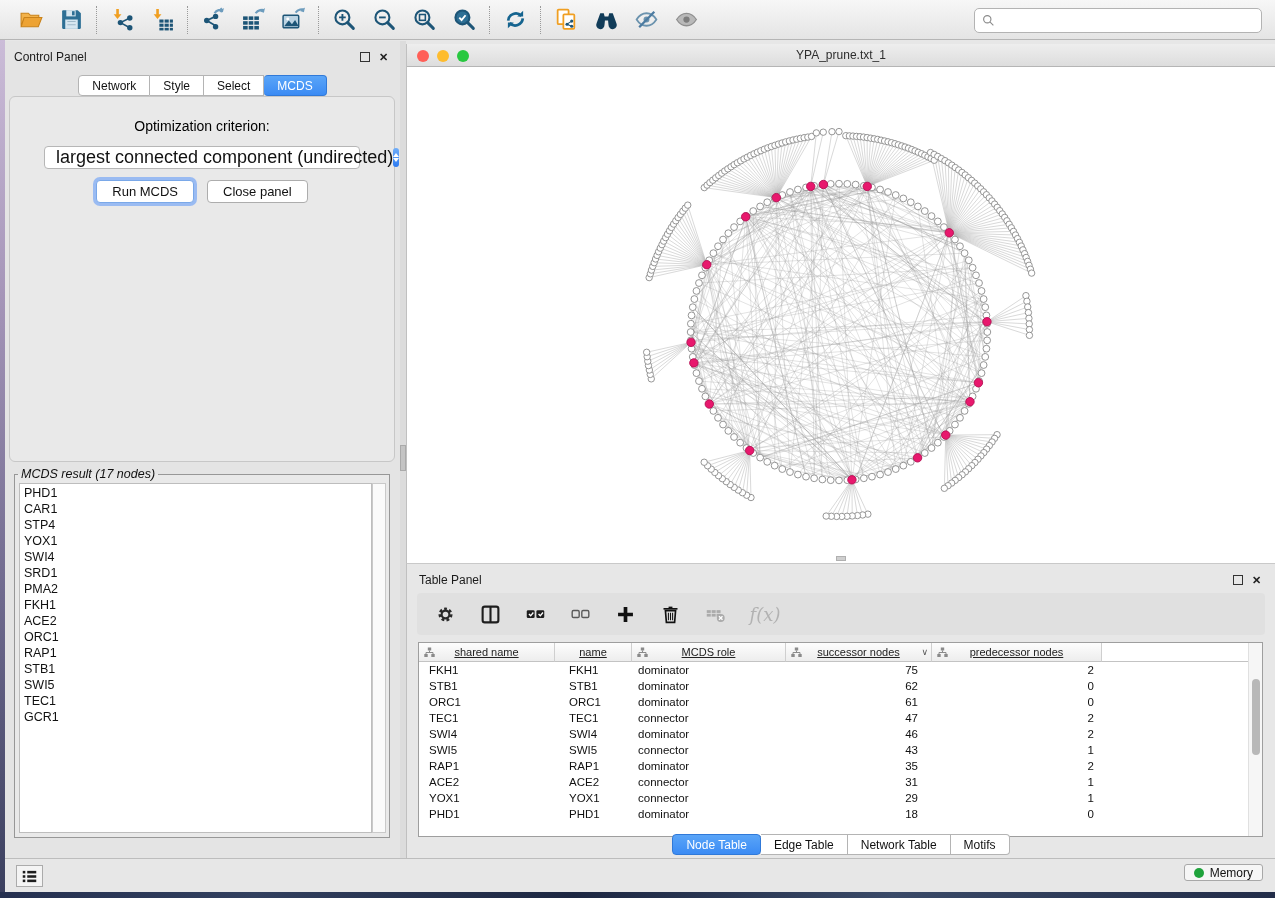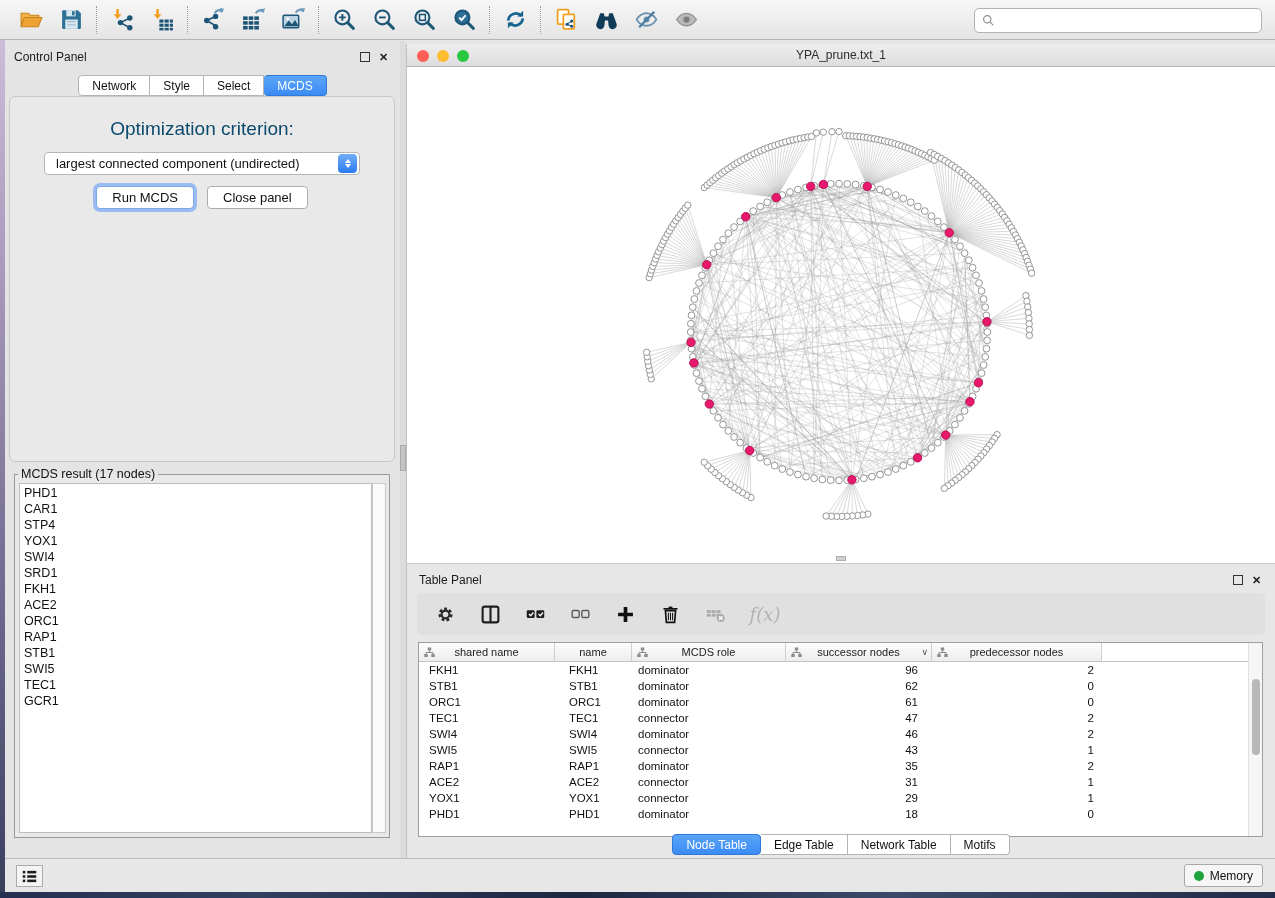--- a/index.html
+++ b/index.html
@@ -38,38 +38,38 @@
 
   .cp-tabs { position:absolute; top:34px; left:0; right:0; display:flex; justify-content:center; }
   .seg { height:21px; padding:0 13px; display:flex; align-items:center; font-size:12px;
     background:#fff; border:1px solid #b4b4b4; border-left-width:0; color:#111; }
   .seg:first-child { border-left-width:1px; border-radius:4px 0 0 4px; }
   .seg:last-child { border-radius:0 4px 4px 0;text-align:center; }
   .seg.active { background:linear-gradient(#5aa5f8,#3b8bf4); border-color:#3079d8; color:#fff; border-radius:4px; }
 
   .cp-content { position:absolute; top:55px; left:4px; right:5px; height:366px;
     background:#e9e9e9; border:1px solid #c7c7c7; border-radius:6px; }
-  .opt-label { margin-top:21px; text-align:center; font-size:19px; color:#0c4a6e; }
+  .opt-label { margin-top:21px; text-align:center; font-size:14px; color:#000000; }
   .dropdown { margin:12px auto 0 auto; width:316px; height:23px; background:#fff;
     border:1px solid #b6b6b6; border-radius:4px; display:flex; align-items:center; position:relative; }
-  .dropdown .val { flex:1; font-size:13px; padding-left:11px; color:#111; white-space:nowrap; }
+  .dropdown .val { flex:1; font-size:18px; padding-left:11px; color:#111; white-space:nowrap; }
   .dropdown .stepper { width:19px; height:19px; margin-right:2px; border-radius:4px;
     background:linear-gradient(#70aef9,#2d7bf1); display:flex; flex-direction:column;
     align-items:center; justify-content:center; gap:1px; }
   .dropdown .stepper i { width:0; height:0; border-left:3.5px solid transparent; border-right:3.5px solid transparent; }
   .dropdown .stepper i.up { border-bottom:4px solid #fff; }
   .dropdown .stepper i.dn { border-top:4px solid #fff; }
   .btn-row { margin-top:11px; display:flex; justify-content:center; gap:13px; }
   .pbtn { height:23px; padding:0 15px; font-size:13px; color:#111; background:#fff;
     border:1px solid #adadad; border-radius:4px; font-family:inherit; }
   .pbtn.focus { box-shadow:0 0 0 3px rgba(90,150,250,.55); border-color:#7aa8e8; }
 
   .mcds-box { position:absolute; top:426px; left:9px; width:376px; bottom:20px;
     border:1px solid #979797; background:#e9e9e9; }
-  .mcds-box legend { font-size:12.5px; color:#111; margin-left:3px; padding:0 3px; }
+  .mcds-box legend { font-size:12.5px; color:#111; margin-left:3px; padding:0 3px;font-style:italic; }
   .mcds-list { position:absolute; top:2px; left:4px; right:17px; bottom:4px;
     background:#fff; border:1px solid #bdbdbd; overflow:hidden;
     font-size:12.5px; line-height:16px; color:#111; padding:1px 0 0 4px; }
   .mcds-scroll { position:absolute; top:2px; right:3px; width:14px; bottom:4px;
     background:#fafafa; border:1px solid #c9c9c9; }
 
   
   #v-split { position:absolute; left:400px; top:41px; width:6px; bottom:40px; background:#dcdcdc; }
   #v-split .grip { position:absolute; top:404px; left:0; width:6px; height:26px;
     background:#c4c4c4; border:1px solid #aaa; }
@@ -91,21 +91,21 @@
   #table-panel { position:absolute; left:406px; top:563px; right:0; height:295px;
     background:#e7e7e7; border-left:1px solid #c0c0c0; border-top:1px solid #c9c9c9; }
   #tt-toolbar { position:absolute; top:29px; left:10px; right:10px; height:42px;
     background:#e0e0e0; border-radius:4px; display:flex; align-items:center; padding-left:16px; gap:21px; }
   #tt-toolbar .ico { width:24px; height:24px; }
   #tt-toolbar .ico svg { width:21px; height:21px; }
   .fx { font-family:"DejaVu Serif", serif; font-style:italic; font-size:18px; color:#b2b2b2; }
 
   .table-wrap { position:absolute; top:78px; left:11px; right:12px; height:195px;
     background:#fff; border:1px solid #9e9e9e; overflow:hidden; }
-  .t-header { display:flex; height:19px; font-size:11px; color:#222; }
+  .t-header { display:flex; height:19px; font-size:11px; color:#222;text-decoration:underline; }
   .th { background:linear-gradient(#fdfdfd,#ededed); border-right:1px solid #cfcfcf;
     border-bottom:1px solid #c3c3c3; display:flex; align-items:center; position:relative;
     justify-content:center; gap:4px; }
   .th .hier { position:absolute; left:5px; }
   .th .sort { position:absolute; right:3px; color:#555; font-size:9px; }
   .th.fill { flex:1; background:#fff; border-right:none; border-bottom:1px solid #c3c3c3; }
   .t-rows { font-size:11.5px; color:#111; }
   .tr { display:flex; height:16px; align-items:center; }
   .td { overflow:hidden; white-space:nowrap; }
   .td.num { text-align:right; }
@@ -114,21 +114,21 @@
   .t-scroll .thumb { position:absolute; top:36px; left:2.5px; width:8px; height:76px;
     background:#b8b8b8; border-radius:5px; }
 
   .bottom-tabs { position:absolute; bottom:3px; left:0; right:0; display:flex; justify-content:center; }
 
   
   #status-bar { position:absolute; left:5px; right:0; bottom:6px; height:34px;
     background:#e7e7e7; border-top:1px solid #bdbdbd; }
   .list-btn { position:absolute; left:11px; top:6px; width:27px; height:22px; background:#f4f4f4;
     border:1px solid #ababab; display:flex; align-items:center; justify-content:center; }
-  .mem-btn { position:absolute; right:12px; top:5px; height:23px; background:#f6f6f6;
+  .mem-btn { position:absolute; right:12px; top:5px; height:17px; background:#f6f6f6;
     border:1px solid #a8a8a8; border-radius:3px; display:flex; align-items:center;
     gap:6px; padding:0 9px; font-size:12px; color:#111; }
   .mem-dot { width:10px; height:10px; border-radius:50%; }
 </style>
 </head>
 <body>
 
 <div class="wp-left"></div>
 <div class="wp-bottom"></div>
 
@@ -329,20 +329,21 @@
   </div>
   <fieldset class="mcds-box">
     <legend>MCDS result (17 nodes)</legend>
     <div class="mcds-list" id="mcds-list">
         <div>PHD1</div>
         <div>CAR1</div>
         <div>STP4</div>
         <div>YOX1</div>
         <div>SWI4</div>
         <div>SRD1</div>
+        <div>PMA2</div>
         <div>FKH1</div>
         <div>ACE2</div>
         <div>ORC1</div>
         <div>RAP1</div>
         <div>STB1</div>
         <div>SWI5</div>
         <div>TEC1</div>
         <div>GCR1</div>
       </div>
     <div class="mcds-scroll"></div>
@@ -1316,21 +1317,21 @@
           </svg>
           <span>predecessor nodes</span>
         </div>
         <div class="th fill"></div>
       </div>
     <div class="t-rows" id="t-rows">
         <div class="tr">
           <div class="td" style="width: 136px; padding-left: 10px;">FKH1</div>
           <div class="td" style="width: 77px; padding-left: 14px;">FKH1</div>
           <div class="td" style="width: 154px; padding-left: 6px;">dominator</div>
-          <div class="td num" style="width: 146px; padding-right: 14px;">96</div>
+          <div class="td num" style="width: 146px; padding-right: 14px;">75</div>
           <div class="td num" style="width: 170px; padding-right: 8px;">2</div>
         </div>
         <div class="tr">
           <div class="td" style="width: 136px; padding-left: 10px;">STB1</div>
           <div class="td" style="width: 77px; padding-left: 14px;">STB1</div>
           <div class="td" style="width: 154px; padding-left: 6px;">dominator</div>
           <div class="td num" style="width: 146px; padding-right: 14px;">62</div>
           <div class="td num" style="width: 170px; padding-right: 8px;">0</div>
         </div>
         <div class="tr">

